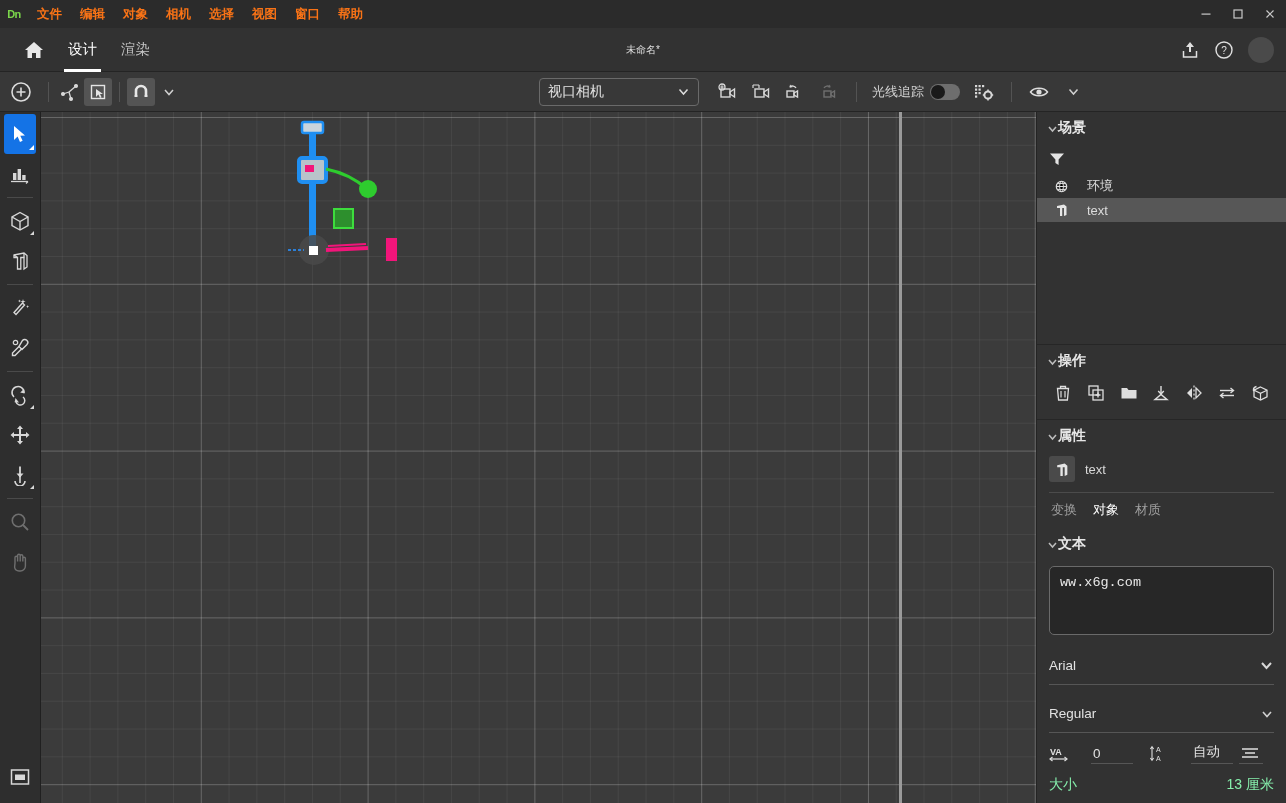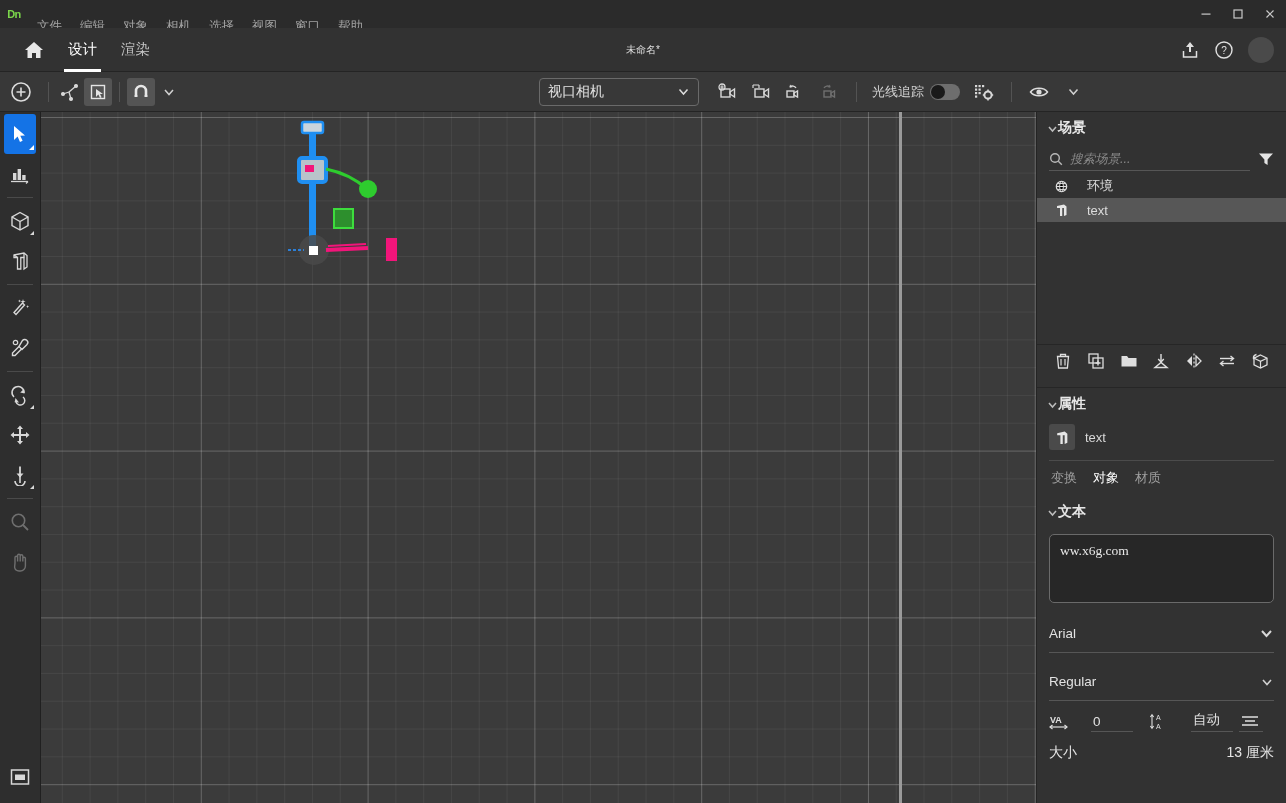--- a/index.html
+++ b/index.html
@@ -3,21 +3,21 @@
 <meta charset="utf-8">
 <style>
   * { box-sizing: border-box; margin:0; padding:0; }
   html,body { width:1286px; height:803px; overflow:hidden; background:#1e1e1e; }
   body { font-family:"Liberation Sans","DejaVu Sans",sans-serif; color:#d8d8d8; font-size:13px; }
 
   
   #titlebar{height:28px;background:#2b2b2b;display:flex;align-items:center;position:relative;}
   #logo{width:28px;height:28px;display:flex;align-items:center;justify-content:center;
         color:#7bd64b;font-weight:bold;font-size:11px;letter-spacing:-0.5px;}
-  .menu-item{padding:12px 9px;height:28px;line-height:28px;font-size:12.5px;color:#a3a3a3;}
+  .menu-item{padding:0 9px;height:28px;line-height:28px;font-size:12.5px;color:#f97316;font-weight:bold;}
   #winctl{position:absolute;right:0;top:0;height:28px;display:flex;}
   .winbtn{width:32px;height:28px;display:flex;align-items:center;justify-content:center;color:#c9c9c9;}
 
   
   #header{height:44px;background:#323232;display:flex;align-items:center;position:relative;
           border-bottom:1px solid #242424;}
   #home-btn{width:44px;height:44px;display:flex;align-items:center;justify-content:center;margin-left:12px;}
   .htab{height:44px;padding:0 12px;display:flex;align-items:center;font-size:14.5px;color:#c4c4c4;position:relative;}
   .htab.active{color:#ffffff;}
   .htab.active::after{content:"";position:absolute;left:8px;right:8px;bottom:0;height:3px;background:#ffffff;}
@@ -80,28 +80,28 @@
   .panel-div{height:1px;background:#262626;}
   .act-row{display:flex;align-items:center;justify-content:space-between;padding:4px 14px 14px 14px;}
   .act-btn{width:24px;height:24px;display:flex;align-items:center;justify-content:center;color:#dedede;}
   #prop-obj{display:flex;align-items:center;gap:10px;padding:4px 12px 10px 12px;}
   #prop-icon{width:26px;height:26px;background:#4a4a4a;border-radius:3px;display:flex;align-items:center;justify-content:center;}
   .tabrow{display:flex;gap:16px;padding:8px 14px 6px 14px;text-align:center;}
   .ptab{font-size:13px;color:#9e9e9e;padding-bottom:3px;}
   .ptab.active{color:#ffffff;}
   #text-area{margin:6px 12px 0 12px;height:69px;background:#272727;border:1px solid #6a6a6a;border-radius:5px;
              padding:8px 10px;color:#e8e8e8;font-size:13.5px;resize:none;outline:none;
-             font-family:Liberation Serif, serif;}
+             font-family:Liberation Mono, monospace;}
   .field-row{margin:0 12px;height:38px;display:flex;align-items:center;border-bottom:1px solid #565656;
              font-size:13.5px;color:#e2e2e2;}
   .field-row .chev{margin-left:auto;color:#d0d0d0;}
   #metric-row{display:flex;align-items:flex-end;margin:10px 12px 0 12px;gap:6px;}
   .metric{display:flex;align-items:center;gap:23px;}
   .mval{border-bottom:1px solid #565656;min-width:42px;padding:0 2px 2px 2px;font-size:13.5px;color:#e2e2e2;}
-  #size-row{display:flex;align-items:center;margin:12px 12px 0 12px;font-size:14px;color:#e5e5e5;}
+  #size-row{display:flex;align-items:center;margin:12px 12px 0 12px;font-size:14px;color:#86efac;}
   #size-row .sv{margin-left:auto;}
   svg{display:block;}
 </style>
 </head>
 <body>
 
 <div id="titlebar">
   <div id="logo">Dn</div>
   <div class="menu-item">文件</div>
   <div class="menu-item">编辑</div>
@@ -406,29 +406,20 @@
 
     <div class="sec-head">
       <span class="chev-s">
         <svg width="11" height="11" viewBox="0 0 11 11">
             <path d="M2 4 L5.5 8 L9 4" fill="none" stroke="#bdbdbd" stroke-width="1.5"></path>
           </svg>
       </span>
       <span>场景</span>
     </div>
     <div id="search-row">
-      <div id="search-wrap">
-        <span>
-          <svg width="14" height="14" viewBox="0 0 14 14">
-              <circle cx="6" cy="6" r="4.3" fill="none" stroke="#b8b8b8" stroke-width="1.4"></circle>
-              <path d="M9.3 9.3 L12.8 12.8" stroke="#b8b8b8" stroke-width="1.4"></path>
-            </svg>
-        </span>
-        <input id="search-input" placeholder="搜索场景..." style="">
-      </div>
       <span>
         <svg width="16" height="14" viewBox="0 0 16 14">
             <path d="M1 1.5 L15 1.5 L9.6 7.5 L9.6 13 L6.4 11 L6.4 7.5 Z" fill="#e4e4e4"></path>
           </svg>
       </span>
     </div>
     <div id="scene-body">
       <div class="tree-item">
         <span>
           <svg width="13" height="13" viewBox="0 0 13 13">
@@ -442,20 +433,28 @@
         <span>
           <svg width="13" height="14" viewBox="0 0 13 14">
               <path d="M2 3 L9 1.5 L11.5 3.5 L11.5 12 L9 13 L9 5 L7.2 5 L7.2 13 L5 13 L5 5 L2 5 Z" fill="#e6e6e6"></path>
             </svg>
         </span>
         <span>text</span>
       </div>
     </div>
     <div class="panel-div"></div>
 
+    <div class="sec-head">
+      <span class="chev-s">
+        <svg width="11" height="11" viewBox="0 0 11 11">
+            <path d="M2 4 L5.5 8 L9 4" fill="none" stroke="#bdbdbd" stroke-width="1.5"></path>
+          </svg>
+      </span>
+      <span>操作</span>
+    </div>
     <div class="act-row">
       <div class="act-btn">
         <svg width="18" height="18" viewBox="0 0 18 18">
             <path d="M3.5 4.5 L14.5 4.5 L13.4 16 L4.6 16 Z" fill="none" stroke="#dedede" stroke-width="1.3"></path>
             <path d="M6.5 4.5 L6.5 2.5 L11.5 2.5 L11.5 4.5" fill="none" stroke="#dedede" stroke-width="1.3"></path>
             <path d="M7 7 L7 13.5 M11 7 L11 13.5" stroke="#dedede" stroke-width="1.2"></path>
           </svg>
       </div>
       <div class="act-btn">
         <svg width="18" height="18" viewBox="0 0 18 18">

